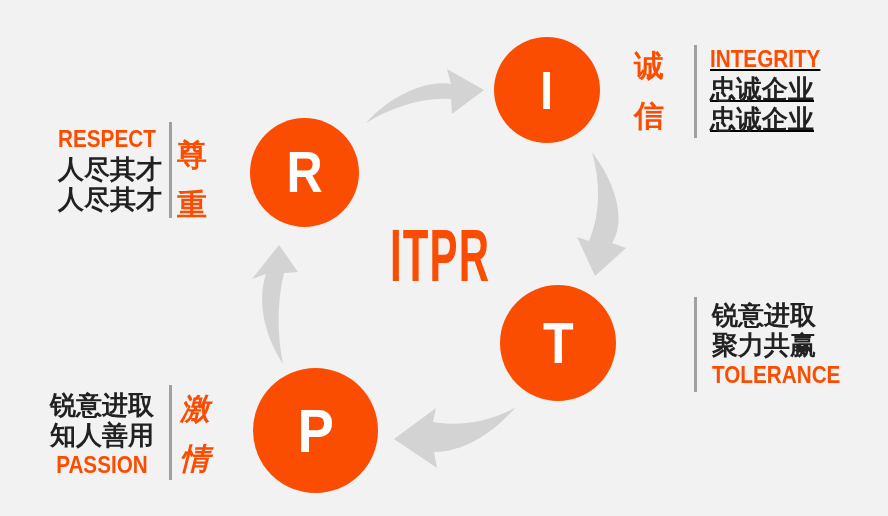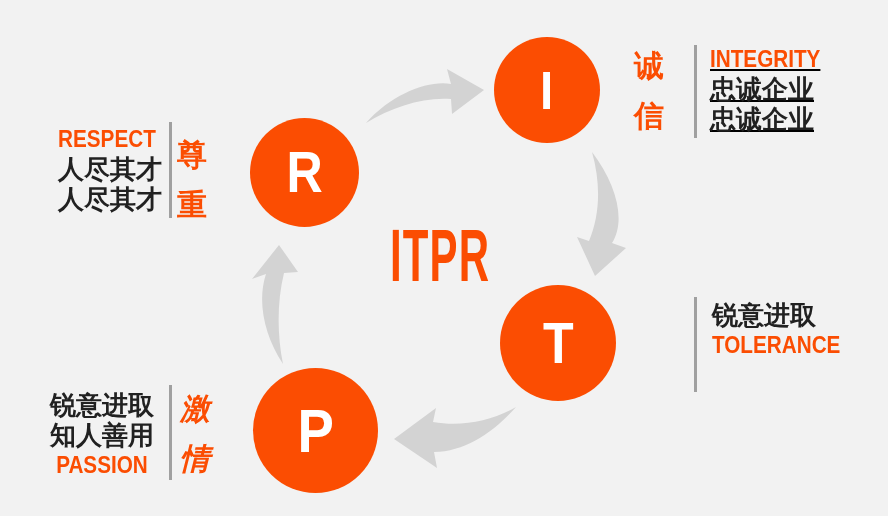--- a/index.html
+++ b/index.html
@@ -98,20 +98,21 @@
     <div class="cn">忠诚企业</div>
     <div class="cn">忠诚企业</div>
   </div>
 
   <div class="circle circle-t">
     <span class="letter">T</span>
   </div>
   <div class="divider divider-t"></div>
   <div class="tblock tblock-right tblock-t">
     <div class="cn">锐意进取</div>
+    <div class="cn">聚力共赢</div>
     <div class="en">TOLERANCE</div>
   </div>
 
   <div class="circle circle-p">
     <span class="letter">P</span>
   </div>
   <div class="vword vword-p">激情</div>
   <div class="divider divider-p"></div>
   <div class="tblock tblock-left tblock-p">
     <div class="cn">锐意进取</div>

